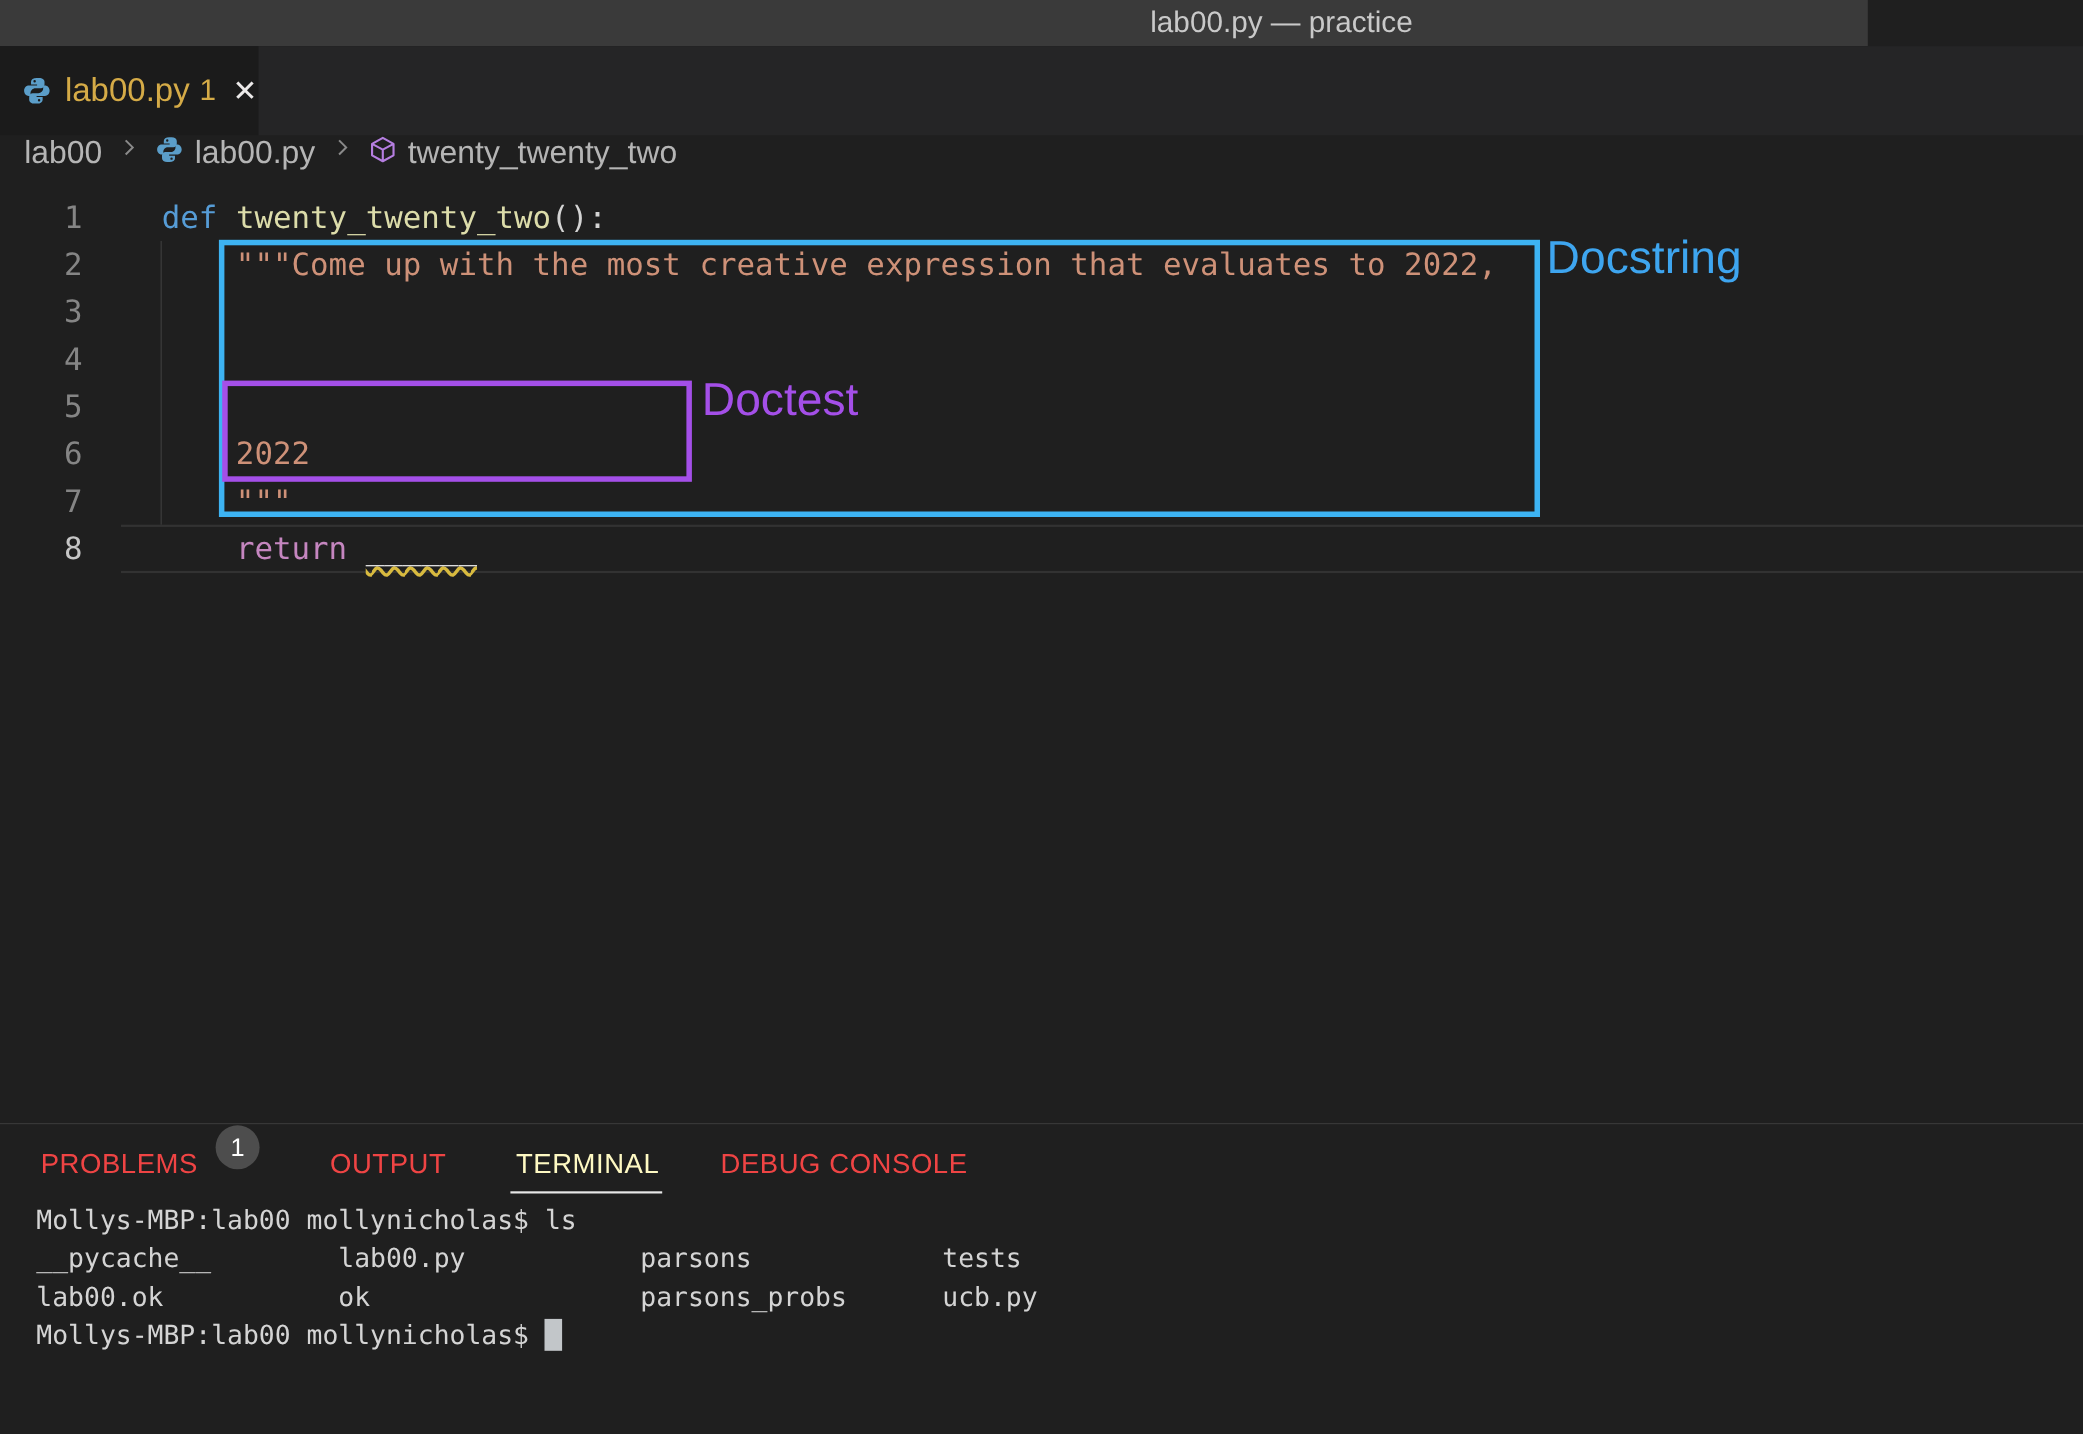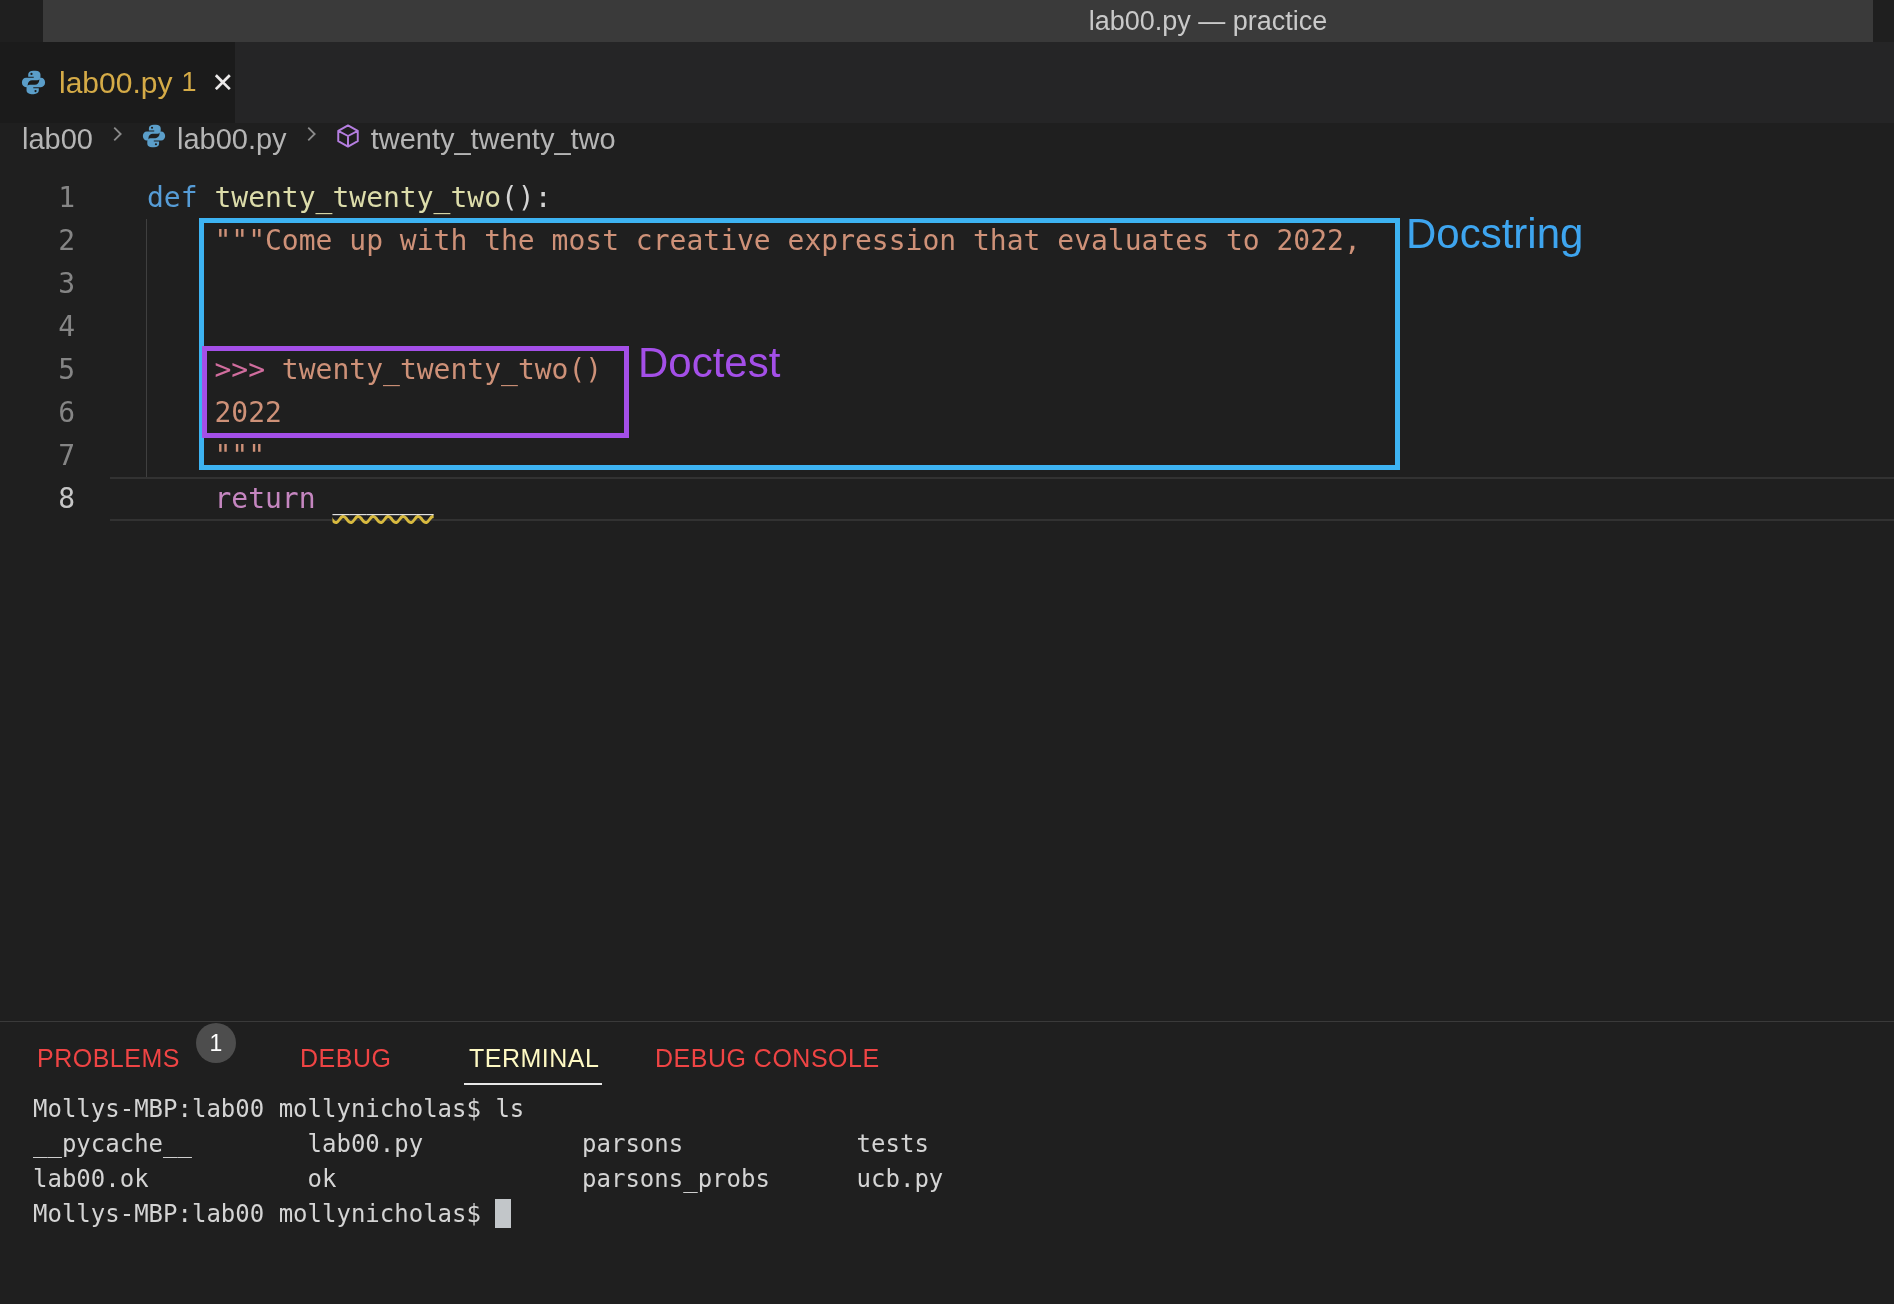--- a/index.html
+++ b/index.html
@@ -1,21 +1,21 @@
 <!DOCTYPE html>
 <html><head>
 <meta charset="utf-8">
 <style>
   * { margin:0; padding:0; box-sizing:border-box; }
   html,body { width:1894px; height:1304px; background:#1f1f1f; overflow:hidden;
               font-family:"Liberation Sans", sans-serif; }
   body { position:relative; }
 
   
-  .titlebar { position:absolute; left:0; top:0; width:1830px; height:42px; background:#3a3a3a;margin-left:43px; }
+  .titlebar { position:absolute; left:0; top:0; width:1698px; height:42px; background:#3a3a3a; }
   .titlebar .wtitle { position:absolute; left:1165px; top:50%; transform:translate(-50%,-50%);
                       color:#c9c9c9; font-size:27px; font-weight:500; white-space:nowrap; }
 
   
   .tabstrip { position:absolute; left:0; top:42px; width:1894px; height:81px; background:#252526; }
   .tab { position:absolute; left:0; top:0; width:235px; height:81px; background:#1b1b1b;
          display:flex; align-items:center; padding-left:20px; }
   .tab .pyicon { width:27px; height:27px; flex:none; }
   .tab .tlabel { color:#d5ab47; font-size:30px; margin-left:12px; white-space:nowrap; }
   .tab .tcount { color:#d5ab47; font-size:27px; margin-left:9px; }
@@ -124,21 +124,20 @@
     </div>
     <div class="code-row">
       <span class="gutter">3</span>
     </div>
     <div class="code-row">
       <span class="gutter">4</span>
       <span class="code-text"></span>
     </div>
     <div class="code-row">
       <span class="gutter">5</span>
-      <span class="code-text"><span style="color: rgb(212, 212, 212);">    </span><span style="color: rgb(209, 109, 158);">&gt;&gt;&gt;</span><span style="color: rgb(206, 145, 120);"> twenty_twenty_two()</span></span>
     </div>
     <div class="code-row">
       <span class="gutter">6</span>
       <span class="code-text"><span style="color: rgb(206, 145, 120);">    2022</span></span>
     </div>
     <div class="code-row">
       <span class="gutter">7</span>
       <span class="code-text"><span style="color: rgb(206, 145, 120);">    """</span></span>
     </div>
     <div class="code-row">
@@ -148,21 +147,21 @@
   </div>
 
 <div class="box-docstring"></div>
 <div class="box-doctest"></div>
 <span class="lbl-docstring">Docstring</span>
 <span class="lbl-doctest">Doctest</span>
 
 <div class="panel-sep"></div>
 <div class="ptab" id="ptab-problems">PROBLEMS</div>
 <div class="pbadge">1</div>
-<div class="ptab" id="ptab-output">DEBUG</div>
+<div class="ptab" id="ptab-output">OUTPUT</div>
 <div class="ptab active" id="ptab-terminal">TERMINAL</div>
 <div class="ptab-underline"></div>
 <div class="ptab" id="ptab-debug">DEBUG CONSOLE</div>
 
 <pre class="terminal" id="terminal">Mollys-MBP:lab00 mollynicholas$ ls
 __pycache__        lab00.py           parsons            tests
 lab00.ok           ok                 parsons_probs      ucb.py
 Mollys-MBP:lab00 mollynicholas$ <span class="term-cursor"></span></pre>
 
 </body></html>

